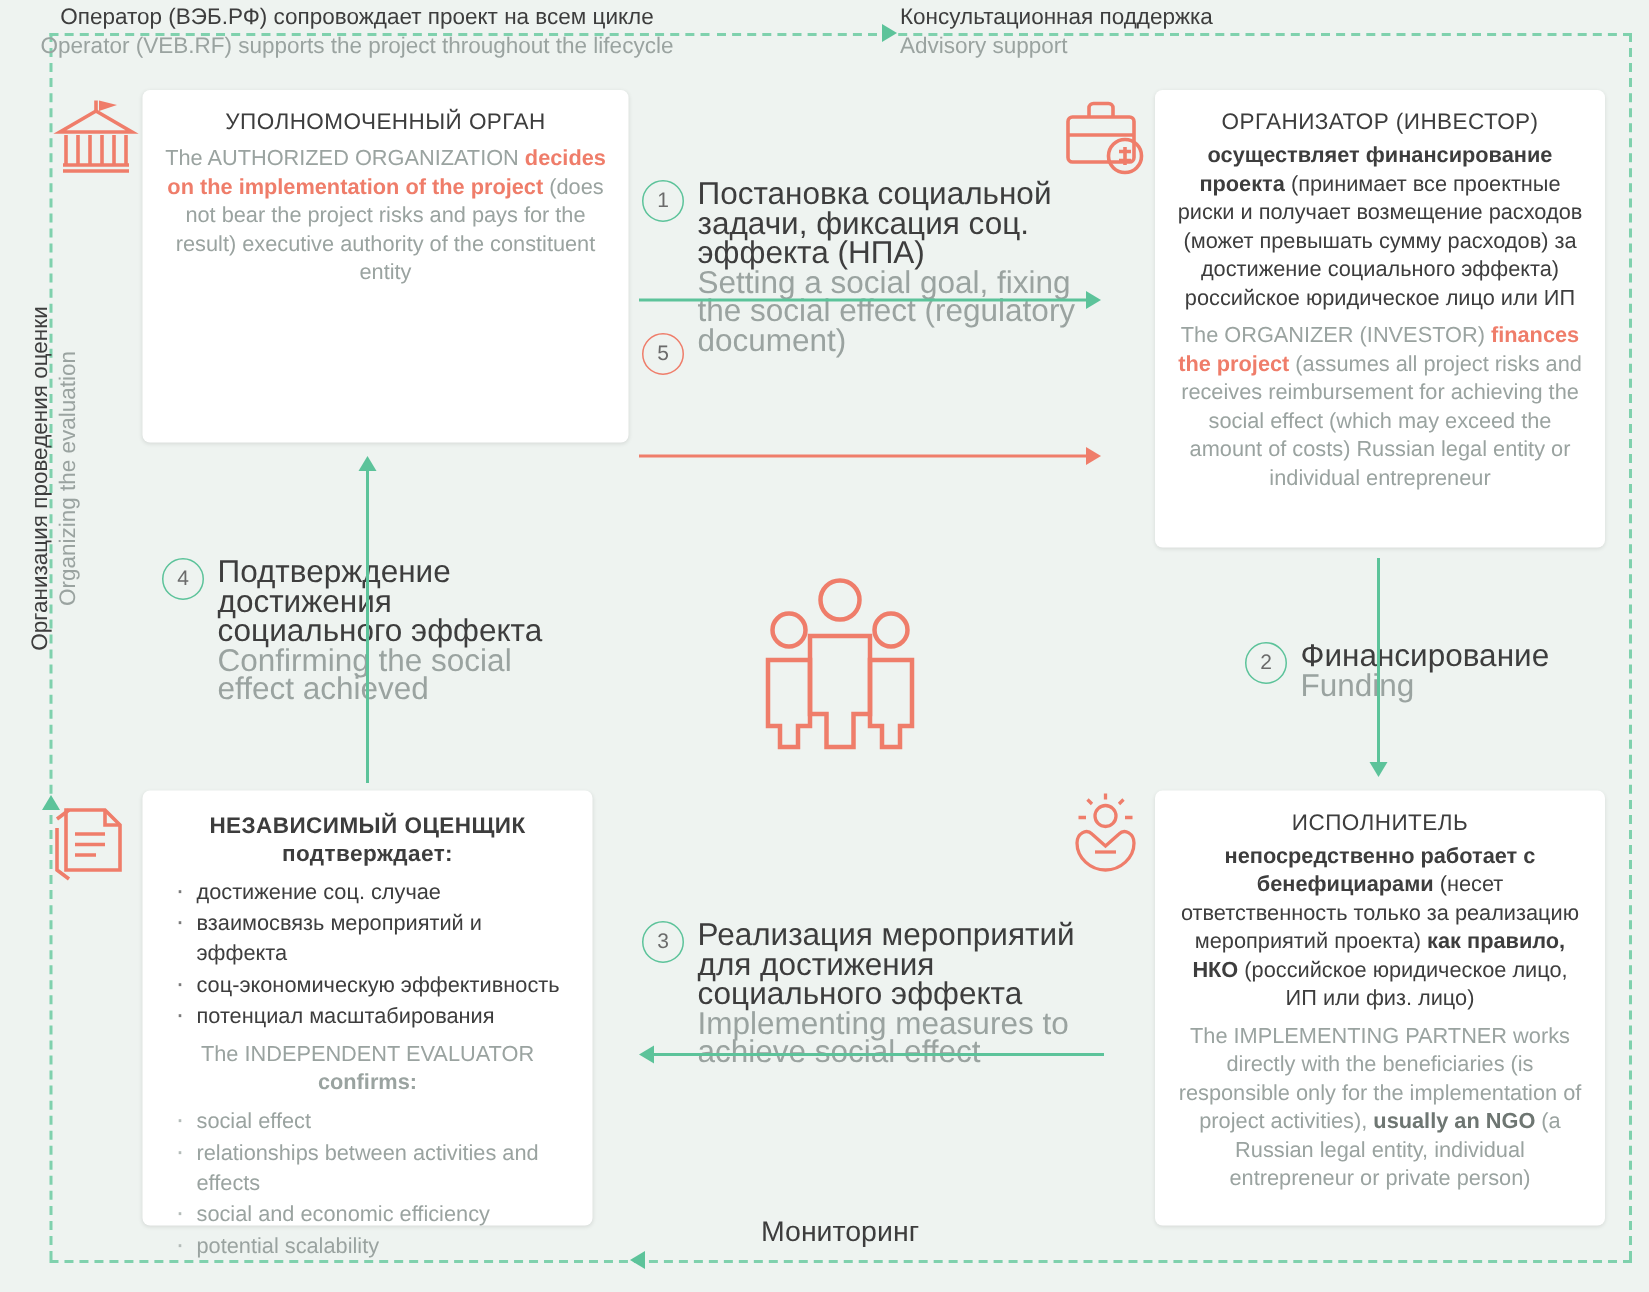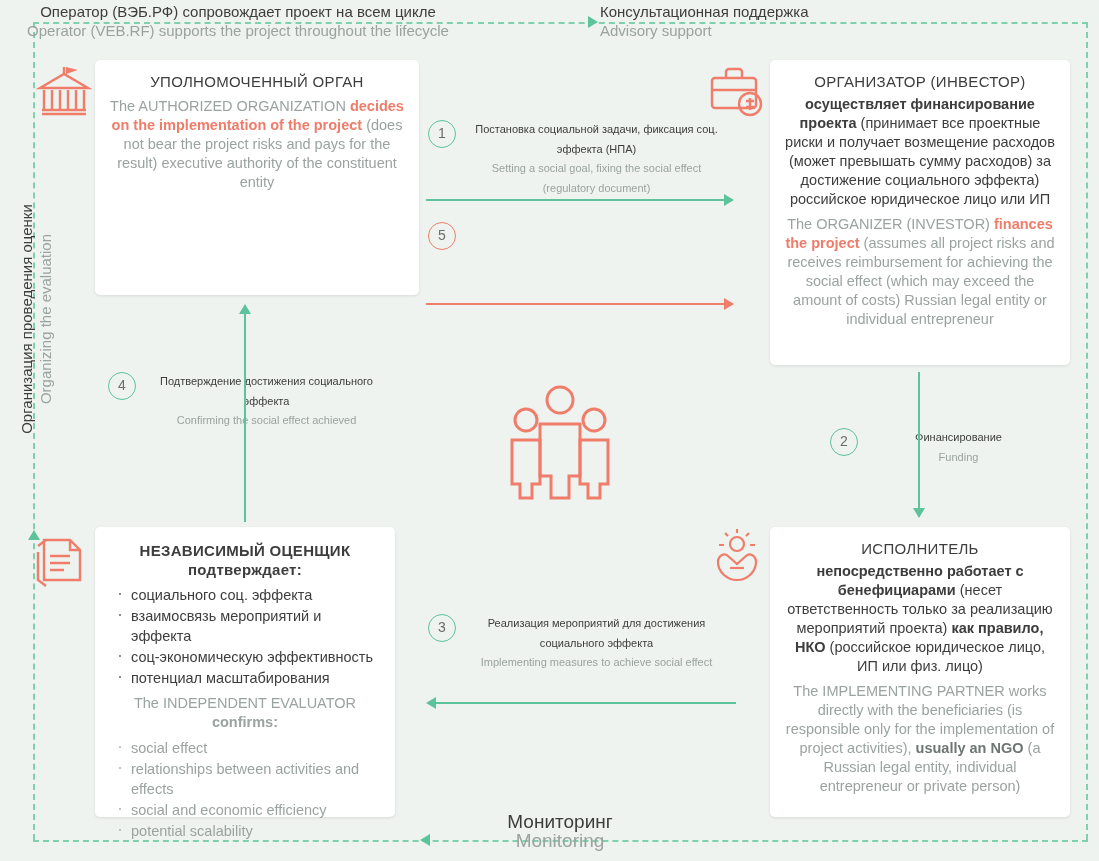--- a/index.html
+++ b/index.html
@@ -49,21 +49,21 @@
 
   
   .step{position:absolute;}
   .num{
     width:26px;height:26px;border-radius:50%;
     border:1.6px solid #5cc39a;color:#6b6b6b;
     font-size:14px;line-height:24px;text-align:center;
     position:absolute;left:0;top:0;background:transparent;
   }
   .num.red{border-color:#ef7d6a;}
-  .step .txt{margin-left:37px;font-size:11px;line-height:19.5px;text-align:center;}
+  .step .txt{margin-left:37px;font-size:21px;line-height:19.5px;}
 
   
   .arrow-line{position:absolute;}
   .arrow-h{height:0;border-top:2px solid #5cc39a;}
   .arrow-v{width:0;border-left:2px solid #5cc39a;}
   .ah-red{border-top-color:#ef7d6a;}
   .tip{position:absolute;width:0;height:0;}
   .tip-r{border-top:6px solid transparent;border-bottom:6px solid transparent;border-left:10px solid #5cc39a;}
   .tip-l{border-top:6px solid transparent;border-bottom:6px solid transparent;border-right:10px solid #5cc39a;}
   .tip-u{border-left:6px solid transparent;border-right:6px solid transparent;border-bottom:10px solid #5cc39a;}
@@ -109,21 +109,20 @@
     <div class="en">Advisory support</div>
   </div>
 
   <div class="abs" id="side-label">
     <div class="ru">Организация проведения оценки</div>
     <div class="en">Organizing the evaluation</div>
   </div>
 
   <div class="abs" id="monitoring">
     <div class="ru">Мониторинг</div>
-    <div class="en">Monitoring</div>
   </div>
 
   <div class="icon" style="left:32px;top:64px;">
     <svg width="62" height="58" viewBox="0 0 62 58">
       <g fill="none" stroke="#ef7d6a" stroke-width="2.4">
         <path d="M10 50 h44"></path>
         <path d="M12 46 v-20 M20 46 v-20 M28 46 v-20 M36 46 v-20 M44 46 v-20 M52 46 v-20"></path>
         <path d="M8 24 h48 l-24 -14 z"></path>
         <path d="M10 46 h44"></path>
         <path d="M32 10 v-7"></path>
@@ -188,21 +187,21 @@
   <div class="card" id="box-organizer">
     <div class="title">ОРГАНИЗАТОР (ИНВЕСТОР)</div>
     <div class="ru" style="margin-top:4px;"><span class="bold">осуществляет финансирование проекта</span><span> (принимает все проектные риски и получает возмещение расходов (может превышать сумму расходов) за достижение социального эффекта) российское юридическое лицо или ИП</span></div>
     <div class="en" style="margin-top:6px;"><span>The ORGANIZER (INVESTOR) </span><span class="bold" style="color:#ef7d6a;">finances the project</span><span> (assumes all project risks and receives reimbursement for achieving the social effect (which may exceed the amount of costs) Russian legal entity or individual entrepreneur</span></div>
   </div>
 
   <div class="card" id="box-evaluator">
     <div class="title">НЕЗАВИСИМЫЙ ОЦЕНЩИК</div>
     <div class="title bold" style="text-align:center;">подтверждает:</div>
     <ul class="lilist ru">
-      <li>социального соц. эффекта</li>
+      <li>достижение соц. случае</li>
       <li>взаимосвязь мероприятий и эффекта</li>
       <li>соц-экономическую эффективность</li>
       <li>потенциал масштабирования</li>
     </ul>
     <div class="en" style="text-align:center;margin-top:6px;">The INDEPENDENT EVALUATOR</div>
     <div class="en bold" style="text-align:center;">confirms:</div>
     <ul class="lilist en">
       <li>social effect</li>
       <li>relationships between activities and effects</li>
       <li>social and economic efficiency</li>

